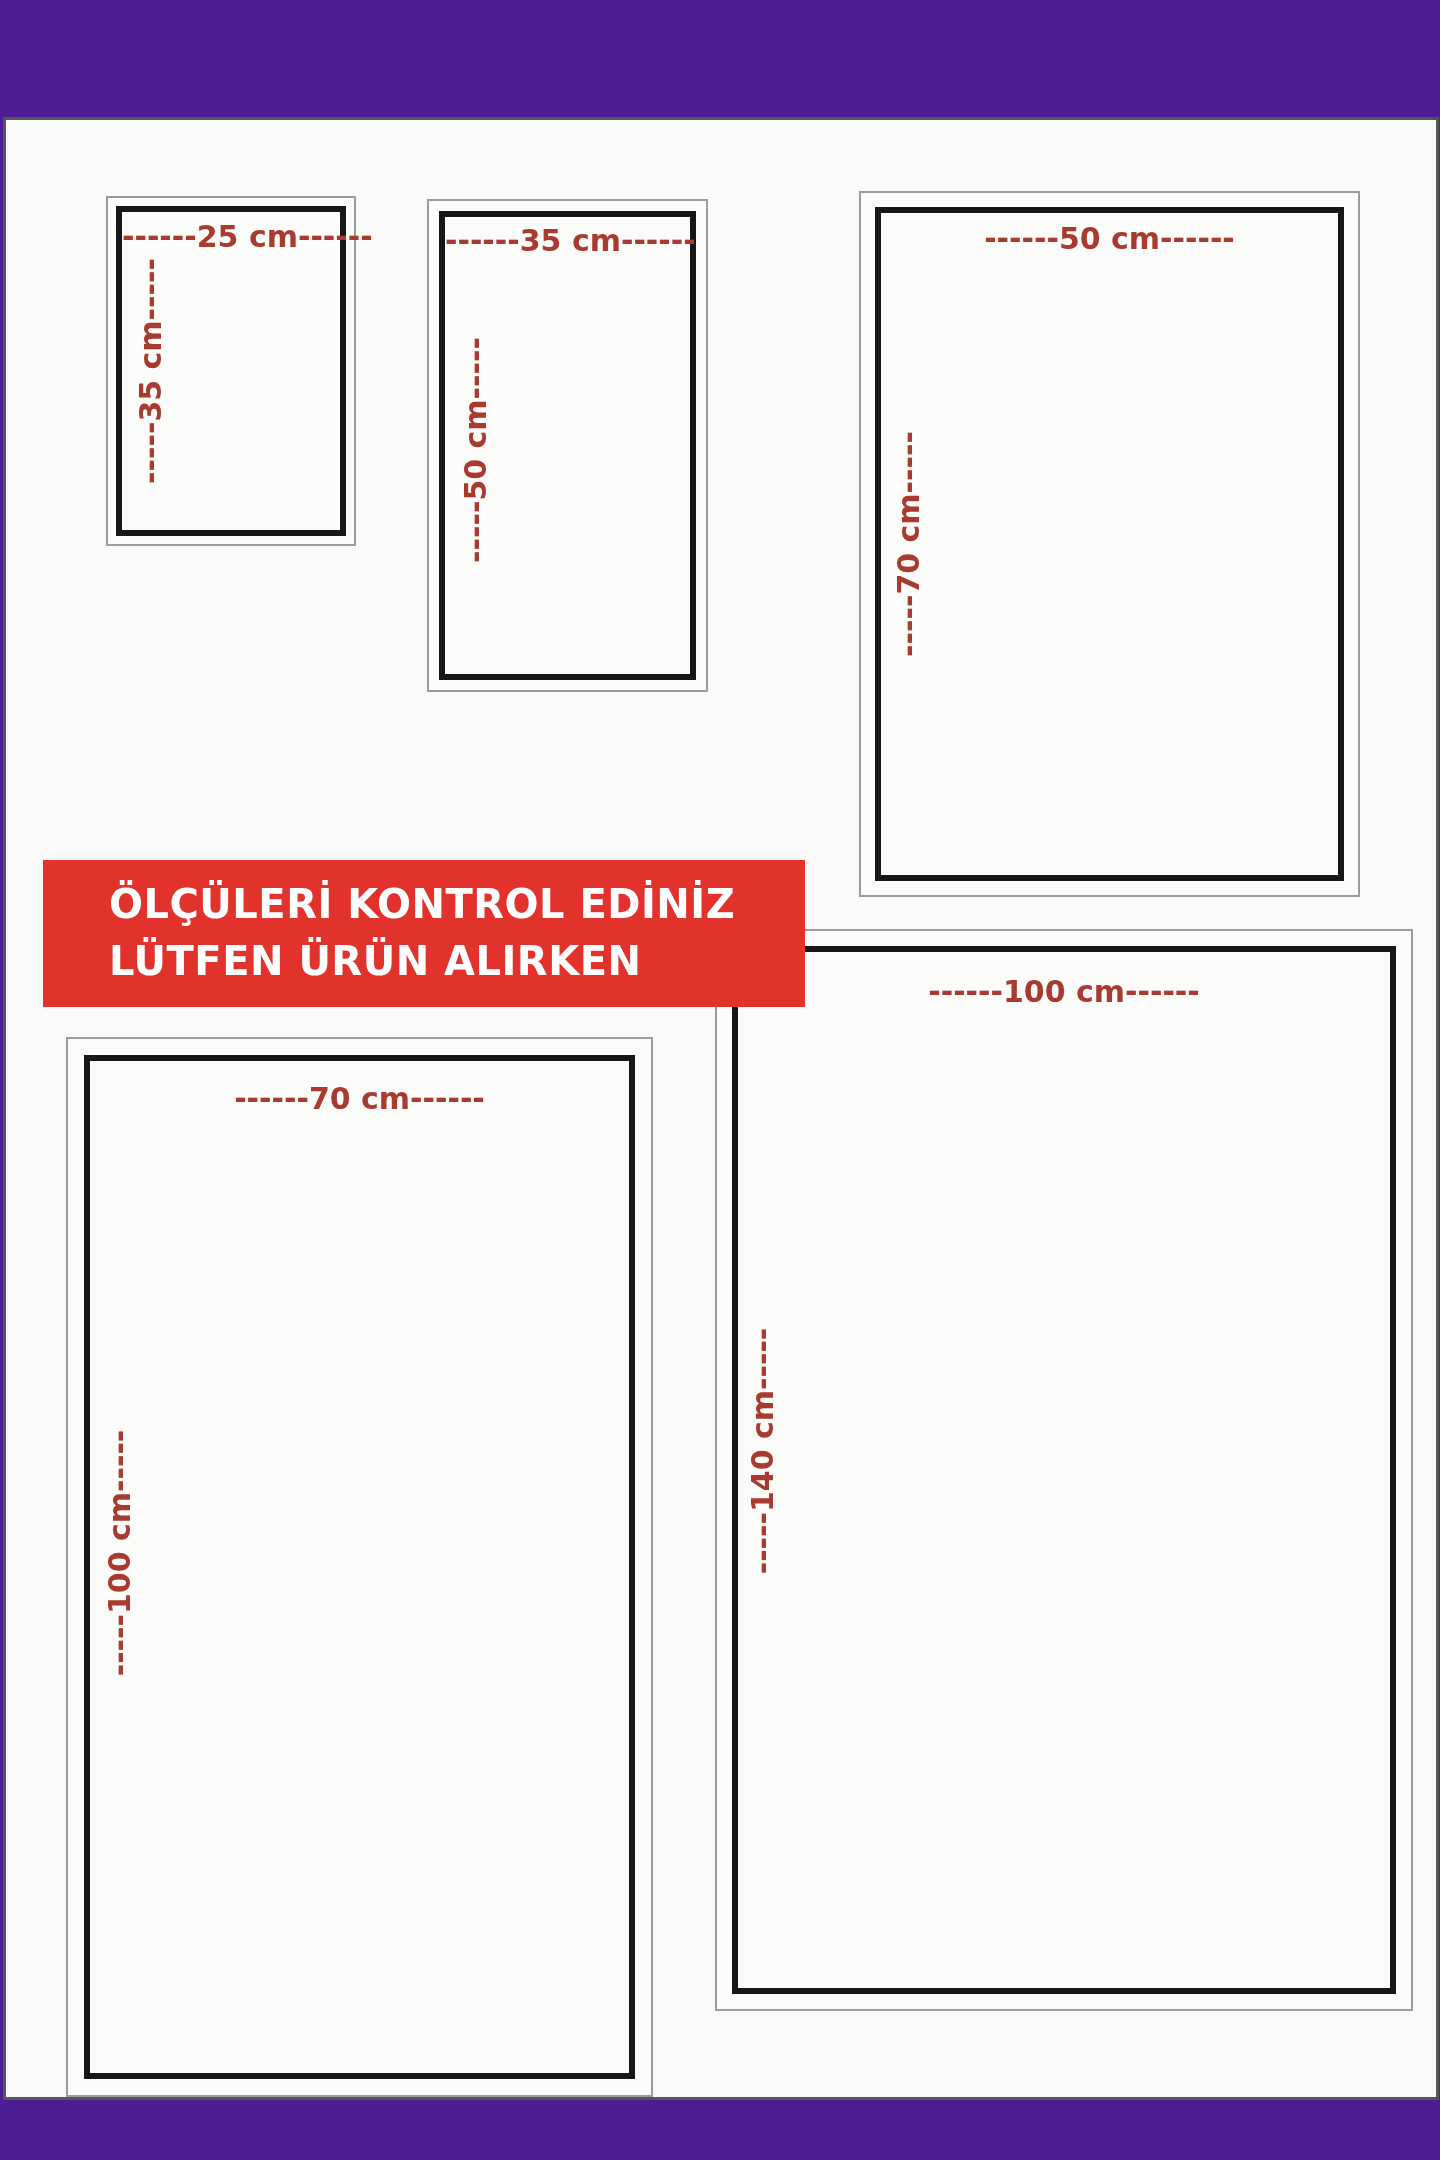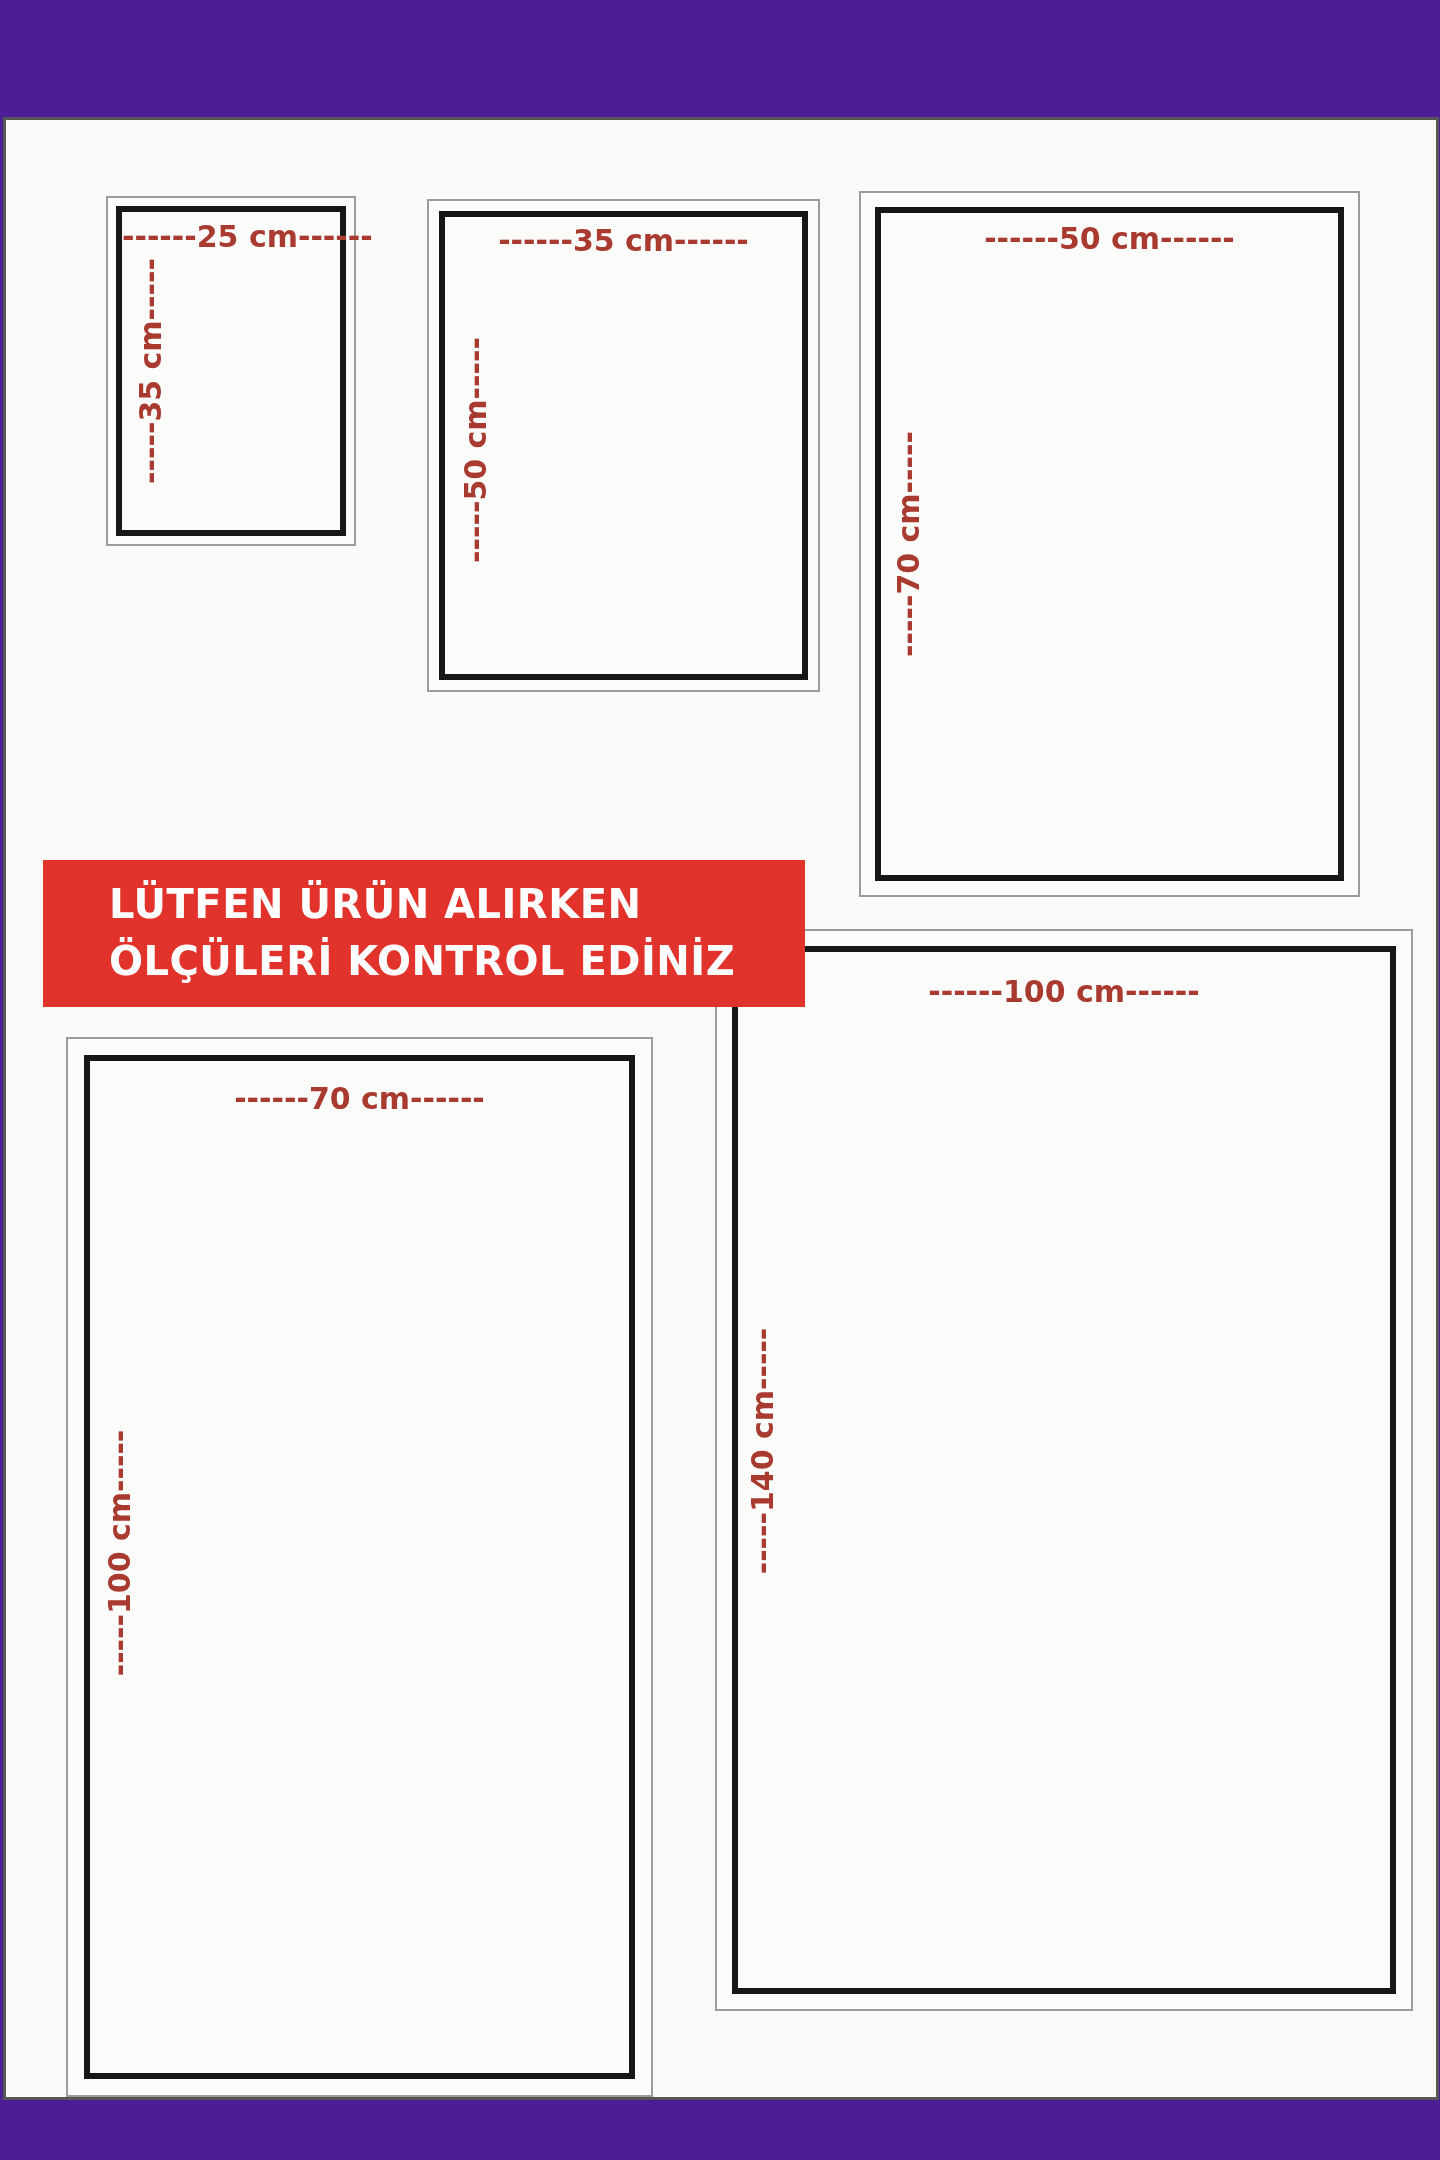--- a/index.html
+++ b/index.html
@@ -73,21 +73,21 @@
 
   <div class="page">
 
     <div class="size-box" style="left:100px;top:76px;width:250px;height:350px;--inset:8px;">
       <div class="inner" style="--wtop:7px;--hleft:29px;--hshift:0px;">
         <div class="dim-label w-label">------25 cm------</div>
         <div class="dim-label h-label">-----35 cm-----</div>
       </div>
     </div>
 
-    <div class="size-box" style="left:421px;top:79px;width:393px;height:493px;--inset:10px;">
+    <div class="size-box" style="left:421px;top:79px;width:281px;height:493px;--inset:10px;">
       <div class="inner" style="--wtop:6px;--hleft:31px;--hshift:4px;">
         <div class="dim-label w-label">------35 cm------</div>
         <div class="dim-label h-label">-----50 cm-----</div>
       </div>
     </div>
 
     <div class="size-box" style="left:853px;top:71px;width:501px;height:706px;--inset:14px;">
       <div class="inner" style="--wtop:8px;--hleft:28px;--hshift:0px;">
         <div class="dim-label w-label">------50 cm------</div>
         <div class="dim-label h-label">-----70 cm-----</div>
@@ -102,18 +102,18 @@
     </div>
 
     <div class="size-box" style="left:709px;top:809px;width:698px;height:1082px;--inset:15px;">
       <div class="inner" style="--wtop:22px;--hleft:25px;--hshift:-19px;">
         <div class="dim-label w-label">------100 cm------</div>
         <div class="dim-label h-label">-----140 cm-----</div>
       </div>
     </div>
 
     <div class="banner">
+      <div>ÖLÇÜLERİ KONTROL EDİNİZ</div>
       <div>LÜTFEN ÜRÜN ALIRKEN</div>
-      <div>ÖLÇÜLERİ KONTROL EDİNİZ</div>
     </div>
 
   </div>
 </div>
 
 </body></html>

